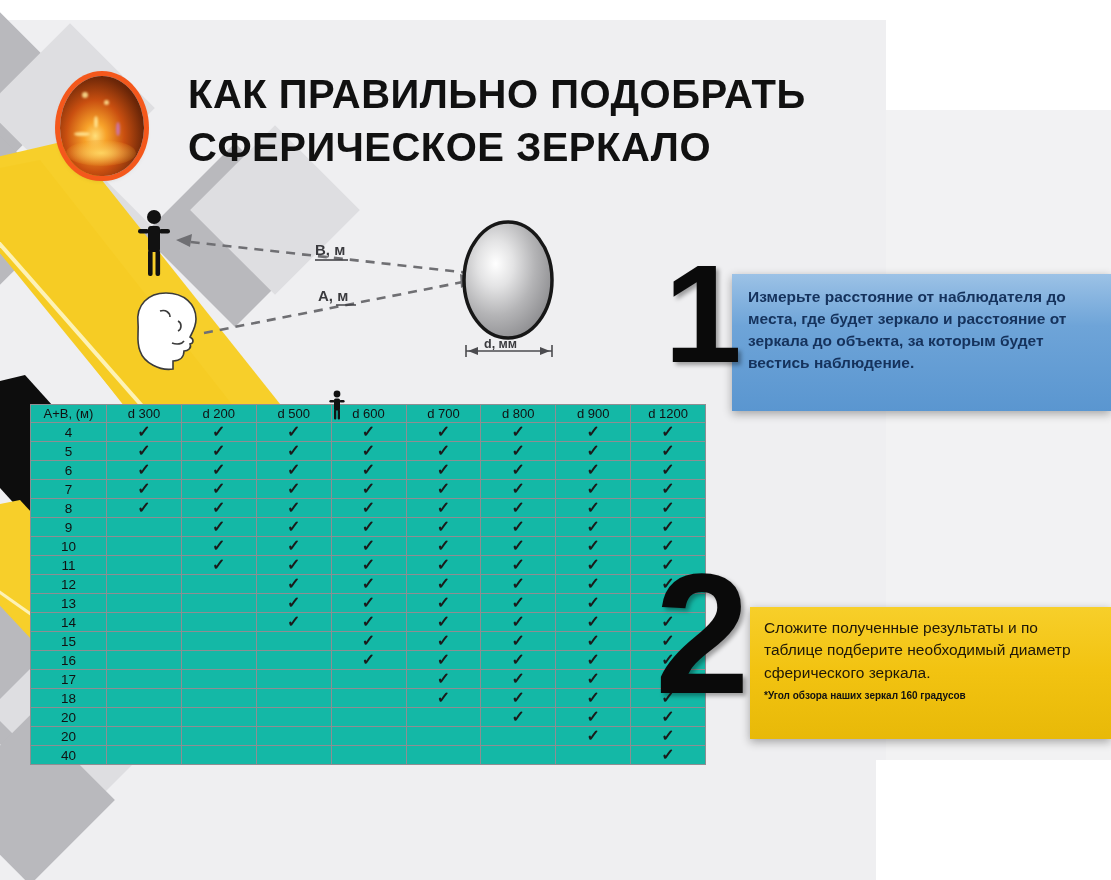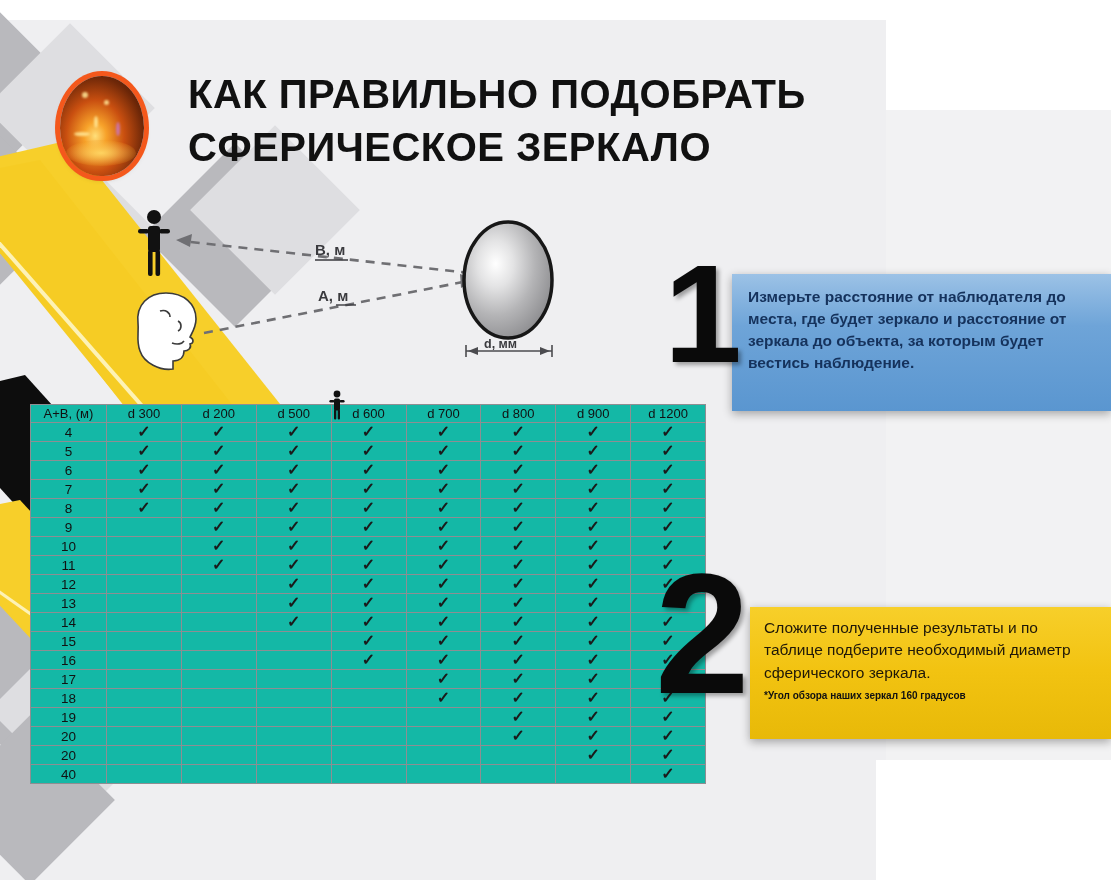--- a/index.html
+++ b/index.html
@@ -519,31 +519,20 @@
             <td></td>
             <td></td>
             <td></td>
             <td></td>
             <td><span class="chk">✓</span></td>
             <td><span class="chk">✓</span></td>
             <td><span class="chk">✓</span></td>
             <td><span class="chk">✓</span></td>
           </tr>
           <tr>
-            <td>19</td>
-            <td></td>
-            <td></td>
-            <td></td>
-            <td></td>
-            <td></td>
-            <td><span class="chk">✓</span></td>
-            <td><span class="chk">✓</span></td>
-            <td><span class="chk">✓</span></td>
-          </tr>
-          <tr>
             <td>20</td>
             <td></td>
             <td></td>
             <td></td>
             <td></td>
             <td></td>
             <td><span class="chk">✓</span></td>
             <td><span class="chk">✓</span></td>
             <td><span class="chk">✓</span></td>
           </tr>

